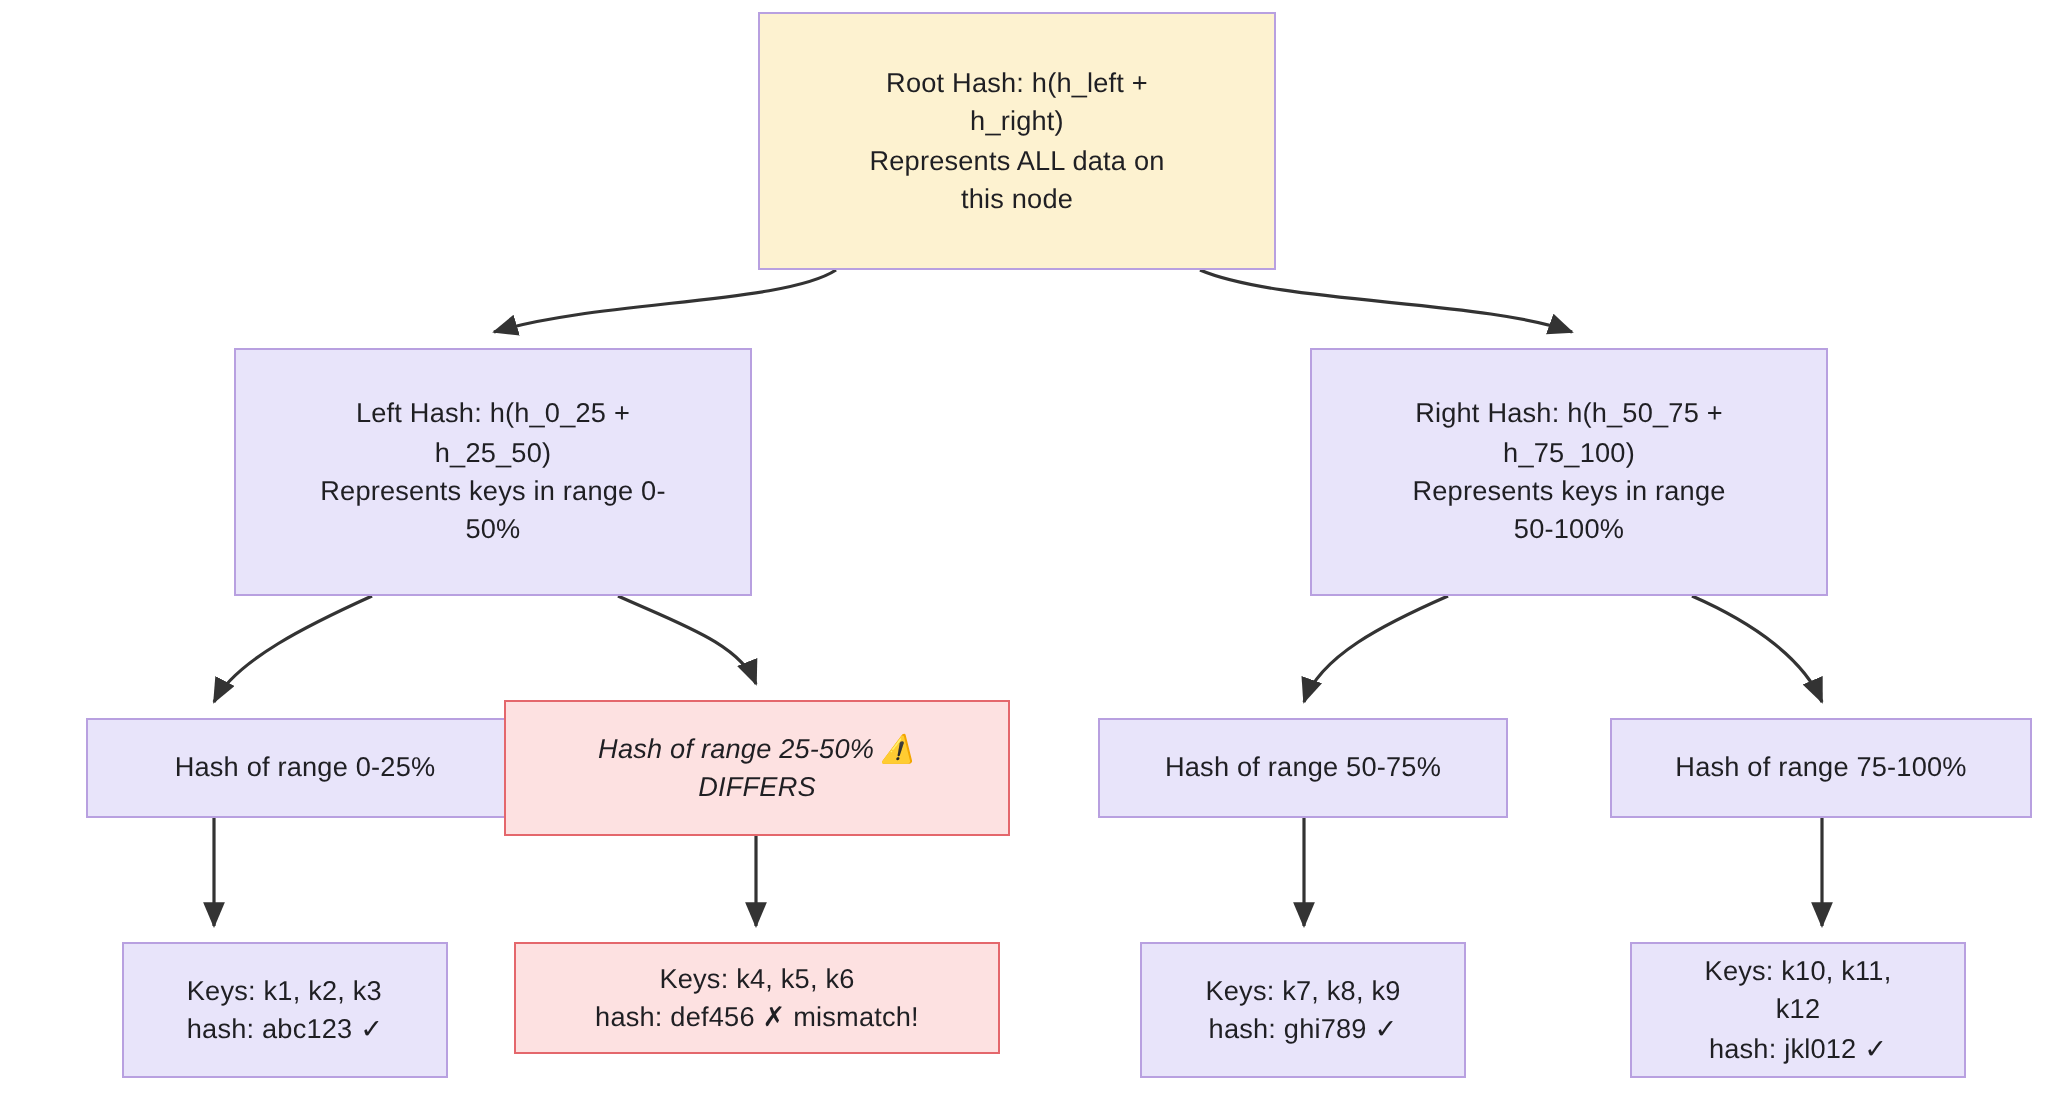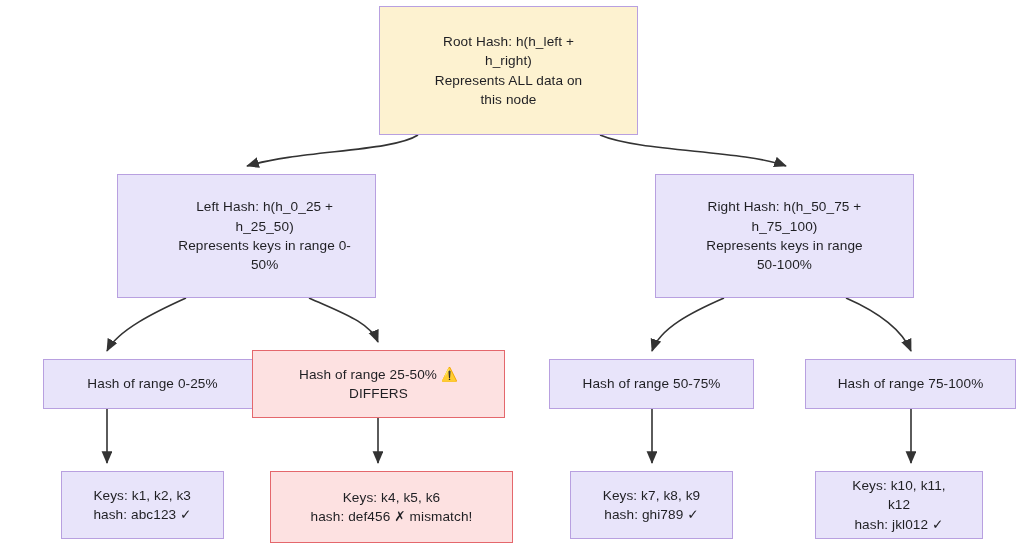--- a/index.html
+++ b/index.html
@@ -88,50 +88,50 @@
       </g>
   </svg>
 
   <div id="nodes-layer">
       <div class="node root" style="left: 379px; top: 6px; width: 259px; height: 129px;">
         <span class="txt">Root Hash: h(h_left +
 h_right)
 Represents ALL data on
 this node</span>
       </div>
-      <div class="node" style="left: 117px; top: 174px; width: 259px; height: 124px; justify-content: flex-end;">
+      <div class="node" style="left: 117px; top: 174px; width: 259px; height: 124px;">
         <span class="txt">Left Hash: h(h_0_25 +
 h_25_50)
 Represents keys in range 0-
 50%</span>
       </div>
       <div class="node" style="left: 655px; top: 174px; width: 259px; height: 124px;">
         <span class="txt">Right Hash: h(h_50_75 +
 h_75_100)
 Represents keys in range
 50-100%</span>
       </div>
       <div class="node" style="left: 7px; top: 359px; width: 219px; height: 50px; margin-left: 36px;">
         <span class="txt">Hash of range 0-25%</span>
       </div>
-      <div class="node differs" style="left: 252px; top: 350px; width: 253px; height: 68px;">
+      <div class="node differs" style="left: 252px; top: 350px; width: 253px; height: 68px; font-style: italic;">
         <span class="txt">Hash of range 25-50% ⚠️
 DIFFERS</span>
       </div>
       <div class="node" style="left: 549px; top: 359px; width: 205px; height: 50px;">
         <span class="txt">Hash of range 50-75%</span>
       </div>
       <div class="node" style="left: 805px; top: 359px; width: 211px; height: 50px;">
         <span class="txt">Hash of range 75-100%</span>
       </div>
       <div class="node leafleft" style="left: 25px; top: 471px; width: 163px; height: 68px; margin-left: 36px;">
         <span class="txt">Keys: k1, k2, k3
 hash: abc123 ✓</span>
       </div>
-      <div class="node differs" style="left: 257px; top: 471px; width: 243px; height: 72px; margin-left: 13px;">
+      <div class="node differs" style="left: 257px; top: 471px; width: 243px; height: 56px;">
         <span class="txt">Keys: k4, k5, k6
 hash: def456 ✗ mismatch!</span>
       </div>
       <div class="node" style="left: 570px; top: 471px; width: 163px; height: 68px;">
         <span class="txt">Keys: k7, k8, k9
 hash: ghi789 ✓</span>
       </div>
       <div class="node" style="left: 815px; top: 471px; width: 168px; height: 68px;">
         <span class="txt">Keys: k10, k11, k12
 hash: jkl012 ✓</span>

